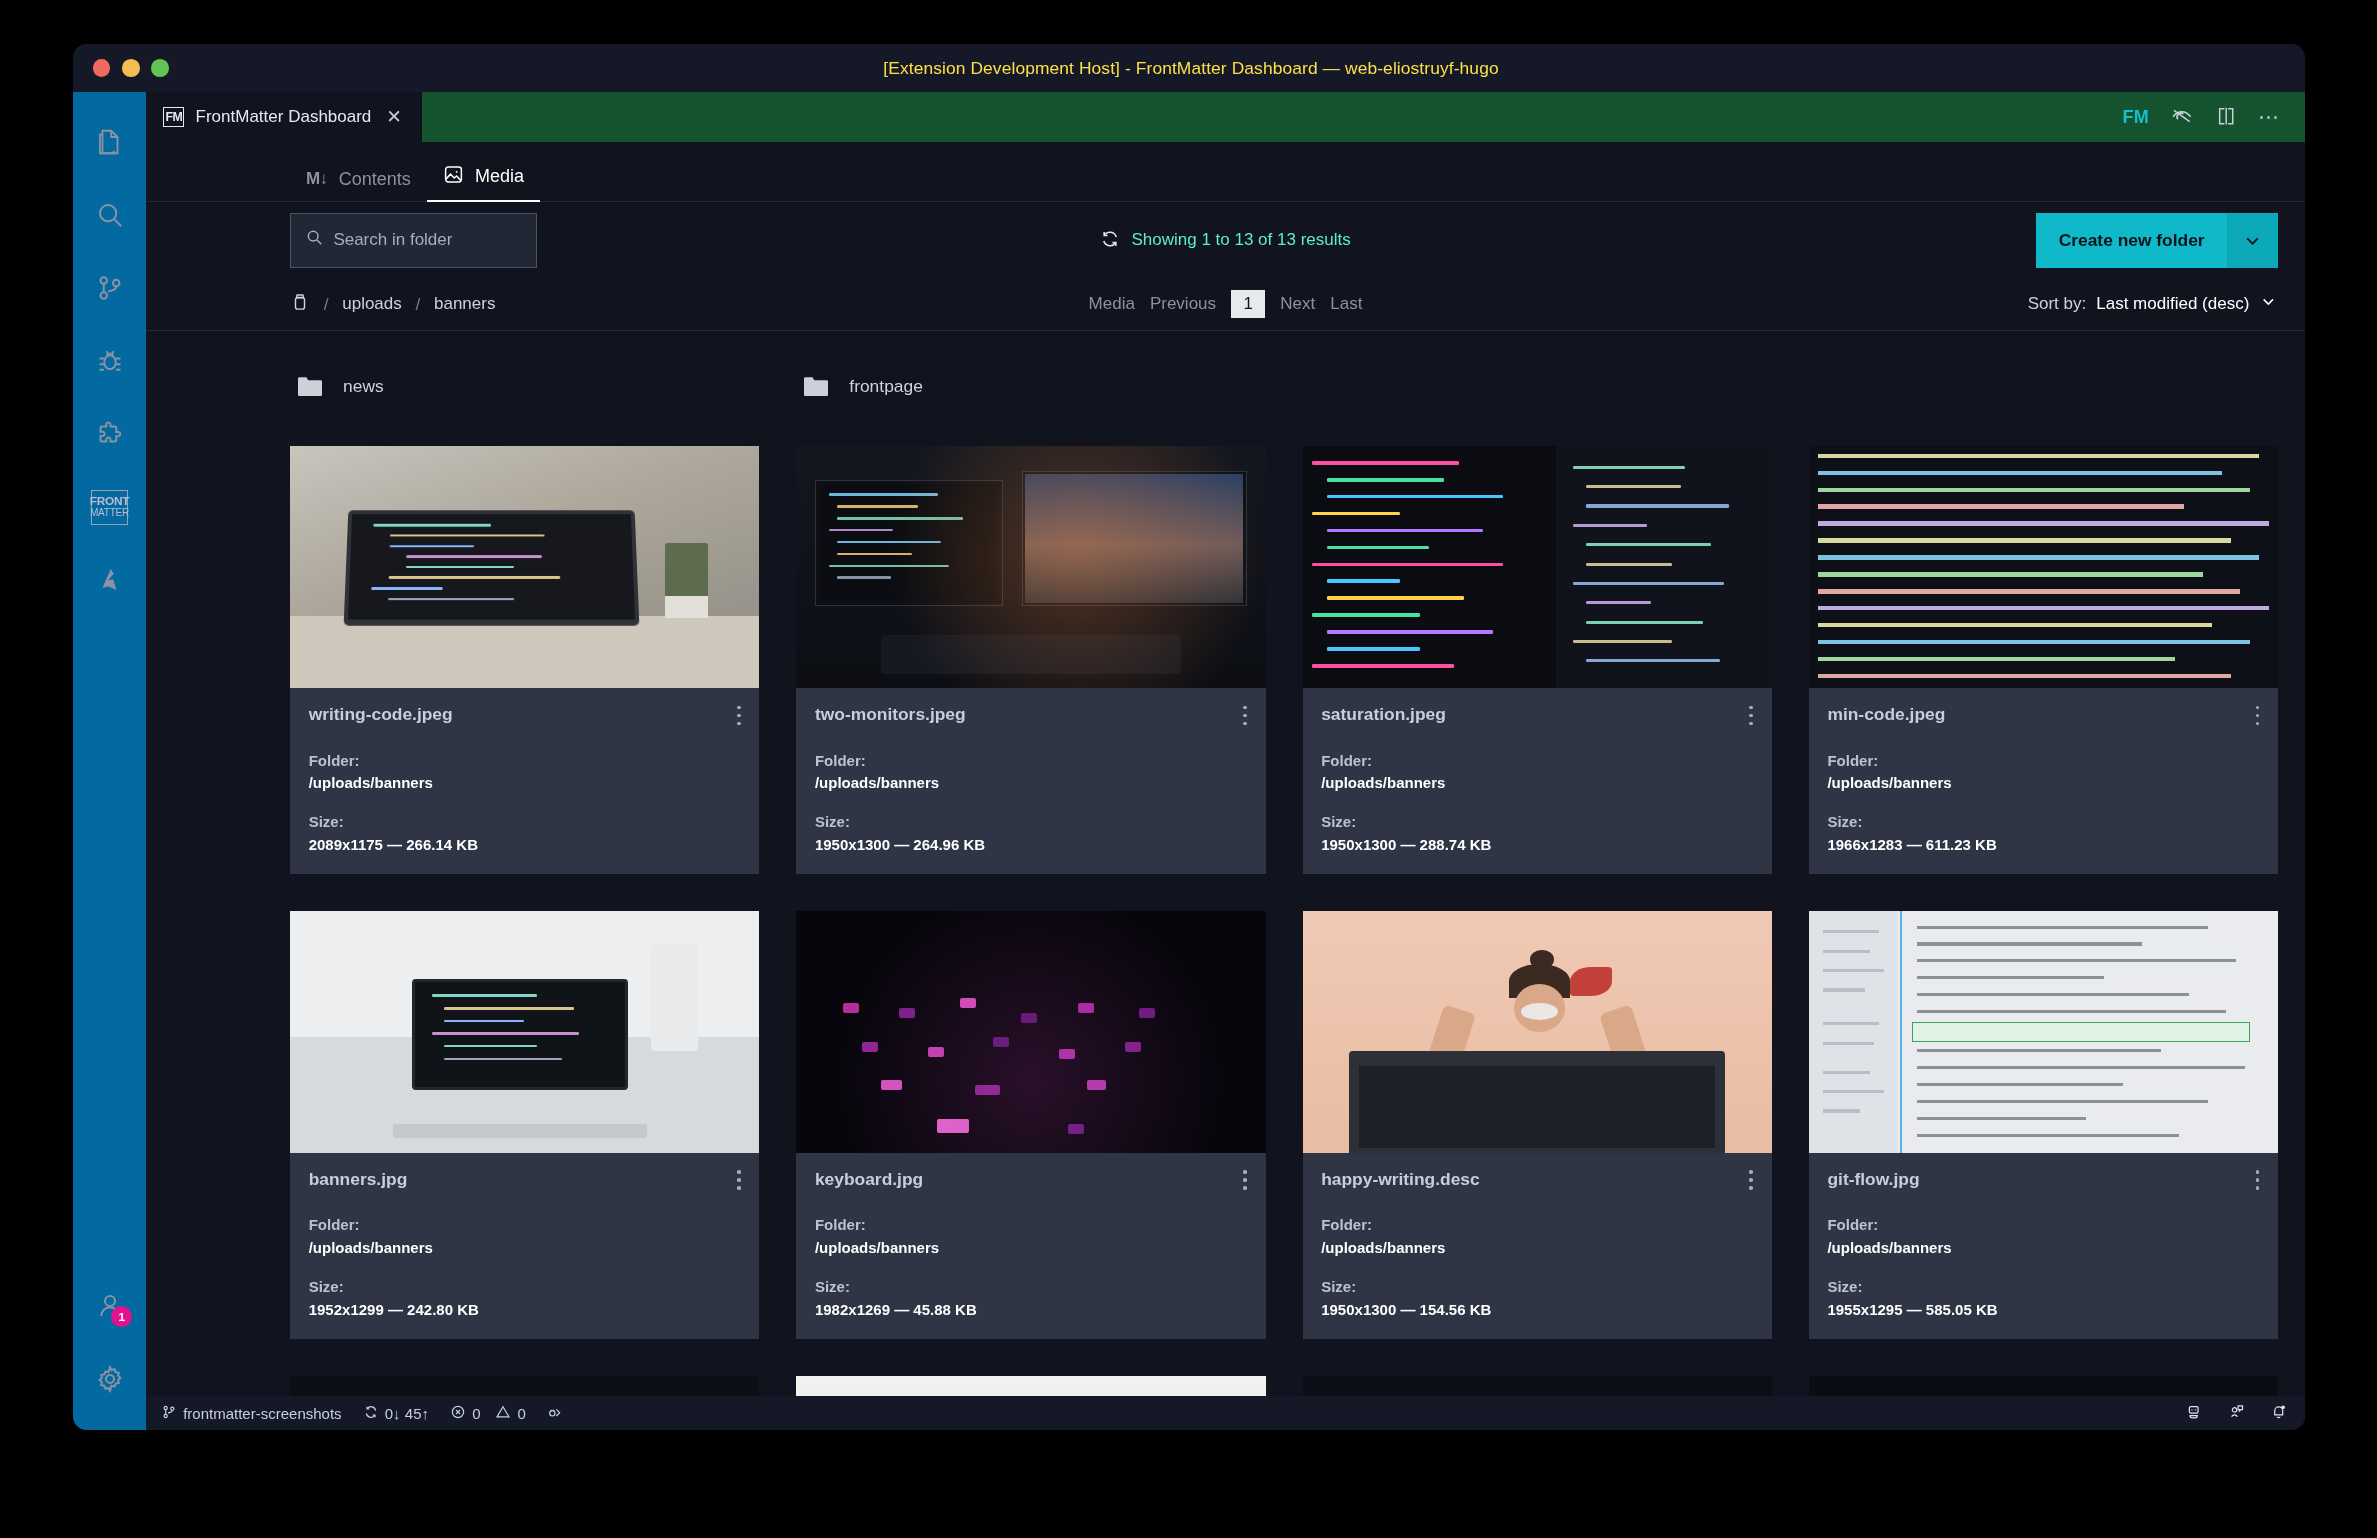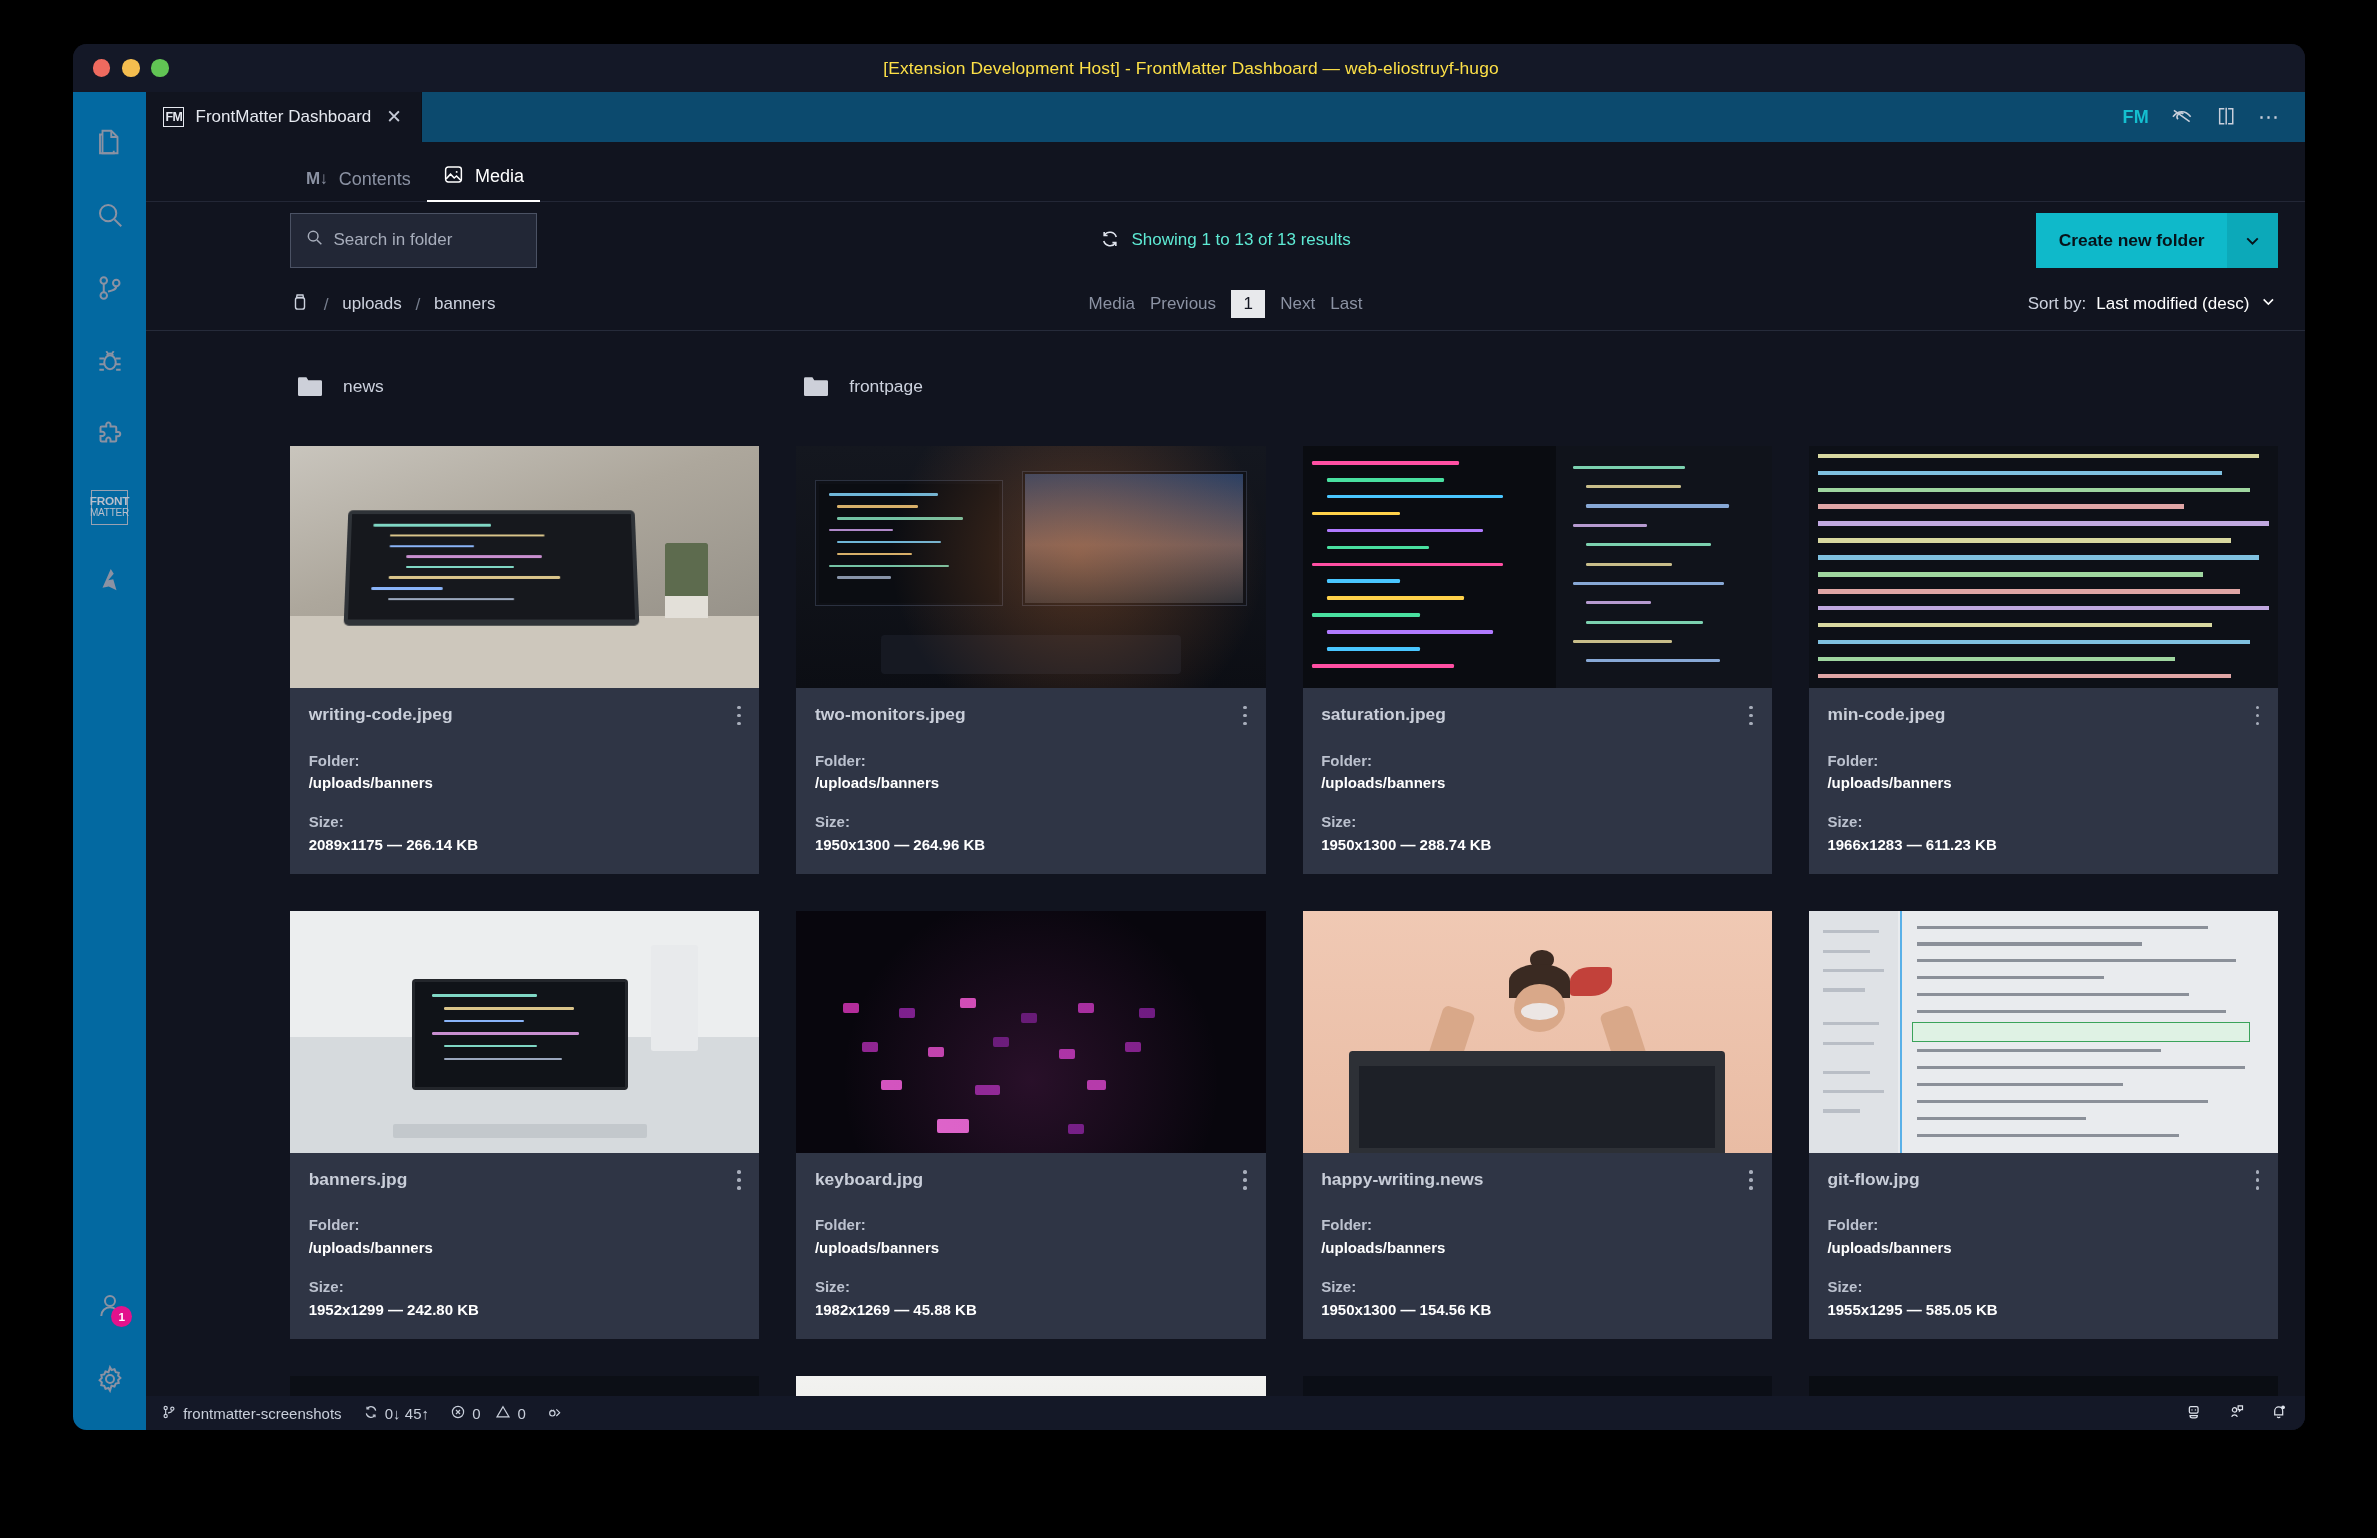--- a/index.html
+++ b/index.html
@@ -103,21 +103,21 @@
     flex: 1 1 auto;
     display: flex;
     flex-direction: column;
     min-width: 0;
     background: #11141f;
   }
 
   
   #tabstrip {
     height: 50px;
-    background: #0c4a6e;
+    background: #14532d;
     display: flex;
     align-items: stretch;
     flex: 0 0 auto;
     position: relative;
   }
   #editor-tab {
     display: flex;
     align-items: center;
     gap: 11.2px;
     padding: 0 18.7px 0 17.4px;
@@ -933,21 +933,21 @@
                   <div class="hw-hair"></div>
                   <div class="hw-head"></div>
                   <div class="hw-bow"></div>
                   <div style="position:absolute;left:46.5%;top:38%;width:8%;height:7%;background:#eef1f4;border-radius:50%;opacity:.85"></div>
                   <div class="hw-monitor"></div>
                   <div style="position:absolute;left:12%;bottom:2%;width:76%;height:34%;background:#1d2027"></div>
                 </div>
               </div>
               <div class="card-meta">
                 <div class="card-head">
-                  <div class="card-title">happy-writing.news</div>
+                  <div class="card-title">happy-writing.desc</div>
                   <div class="kebab">
                       <span></span>
                       <span></span>
                       <span></span>
                     </div>
                 </div>
                 <div class="meta-label">Folder:</div>
                 <div class="meta-value">/uploads/banners</div>
                 <div class="meta-label">Size:</div>
                 <div class="meta-value">1950x1300 — 154.56 KB</div>

